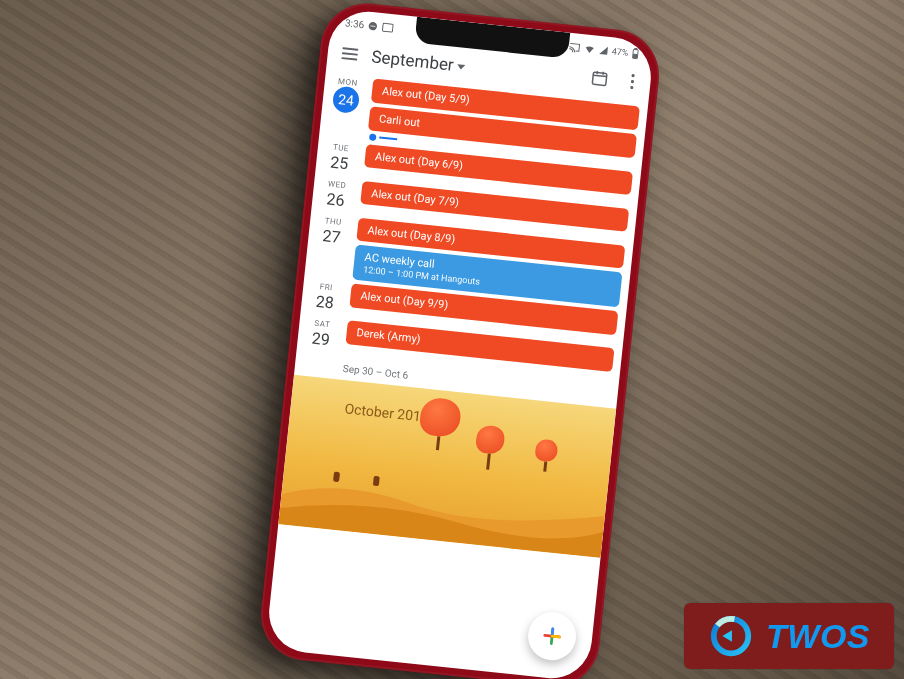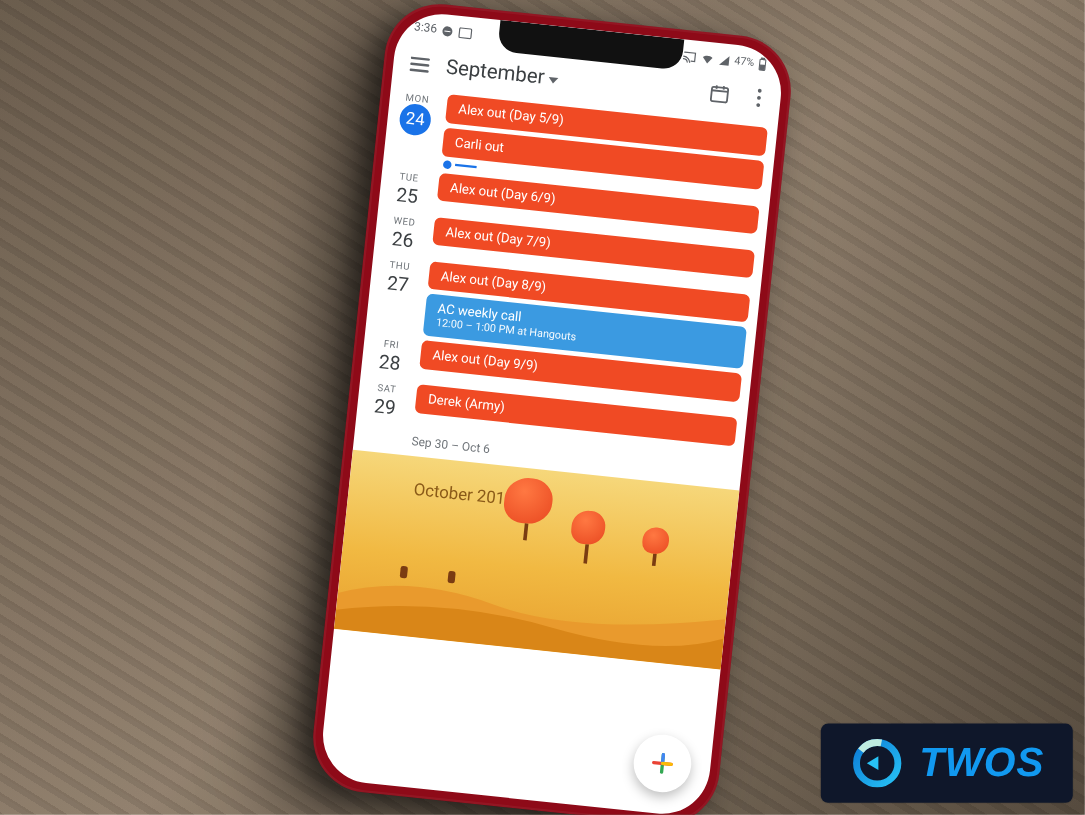--- a/index.html
+++ b/index.html
@@ -144,21 +144,21 @@
     border-radius: 50%;
     box-shadow: 0 4px 10px rgba(0,0,0,0.25);
     display: flex; align-items: center; justify-content: center;
     cursor: pointer;
   }
 
   .watermark {
     position: absolute;
     right: 10px;
     bottom: 10px;
-    background: #0f172a;
+    background: #7f1d1d;
     padding: 10px 24px;
     border-radius: 6px;
     box-shadow: 0 0 0 1px rgba(0,0,0,0.05);
     display: flex;
     align-items: center;
     gap: 12px;
     z-index: 200;
   }
   .watermark-text {
     font-family: "Arial Black", Impact, sans-serif;

